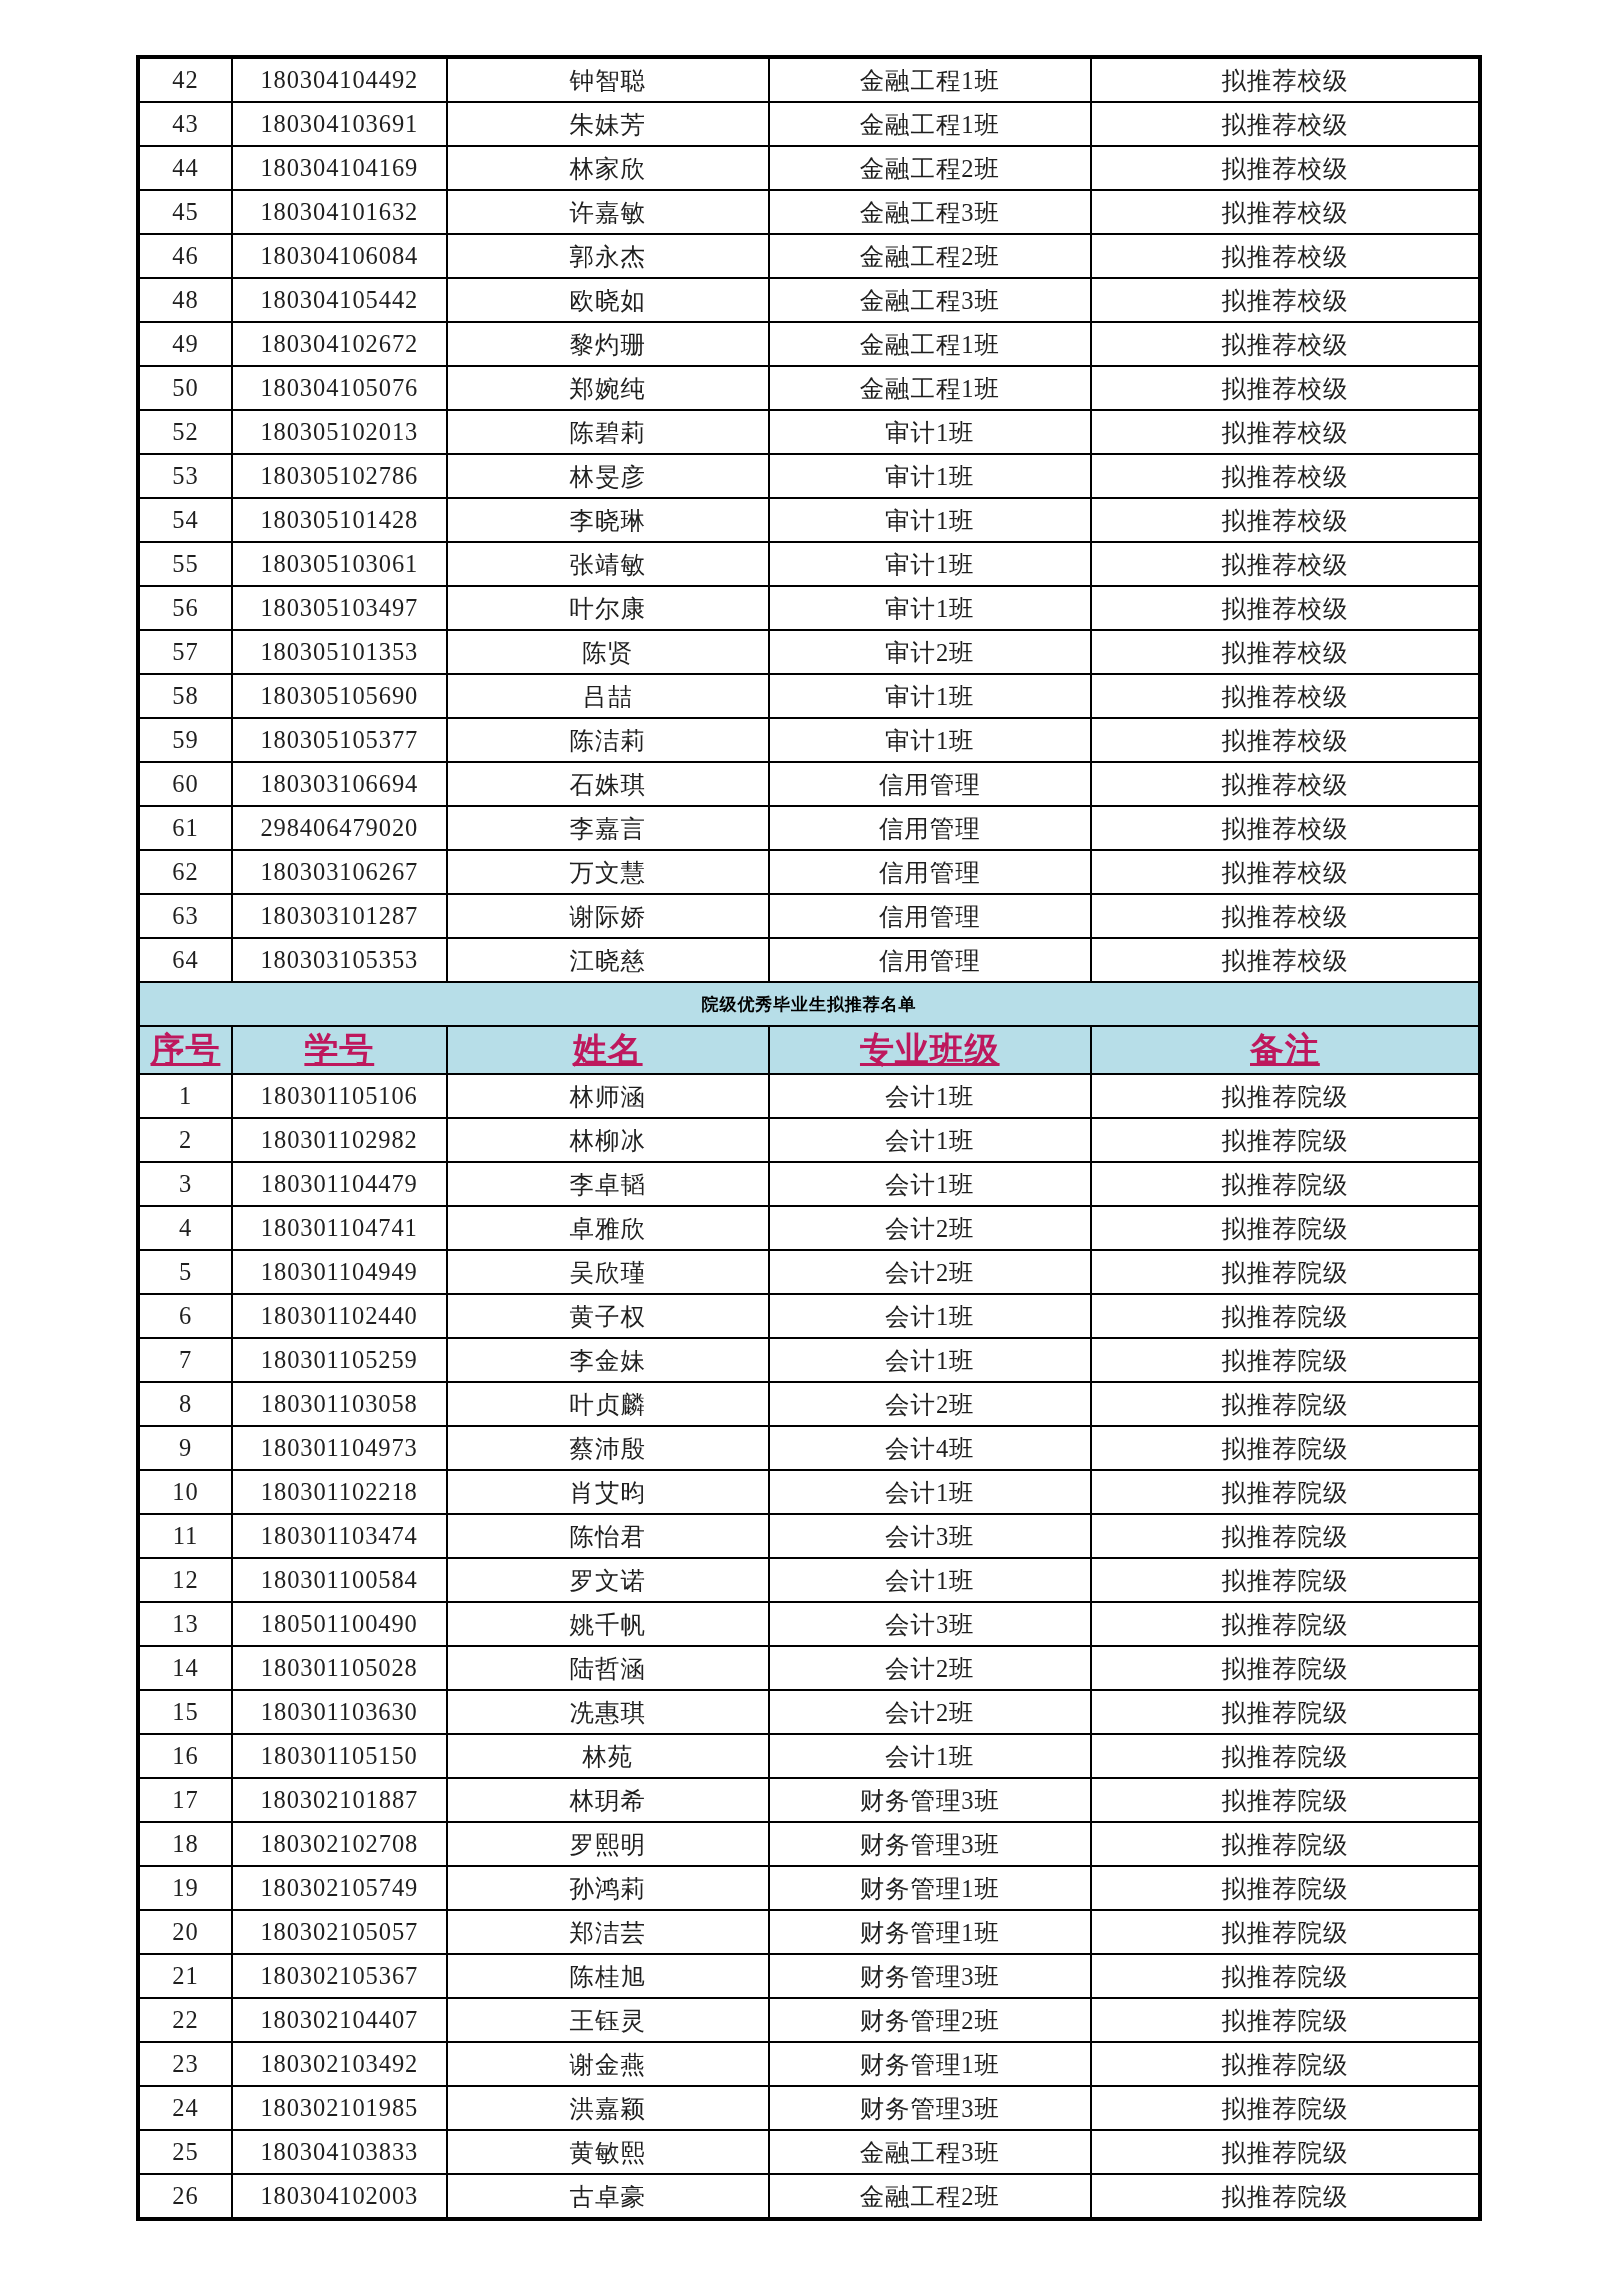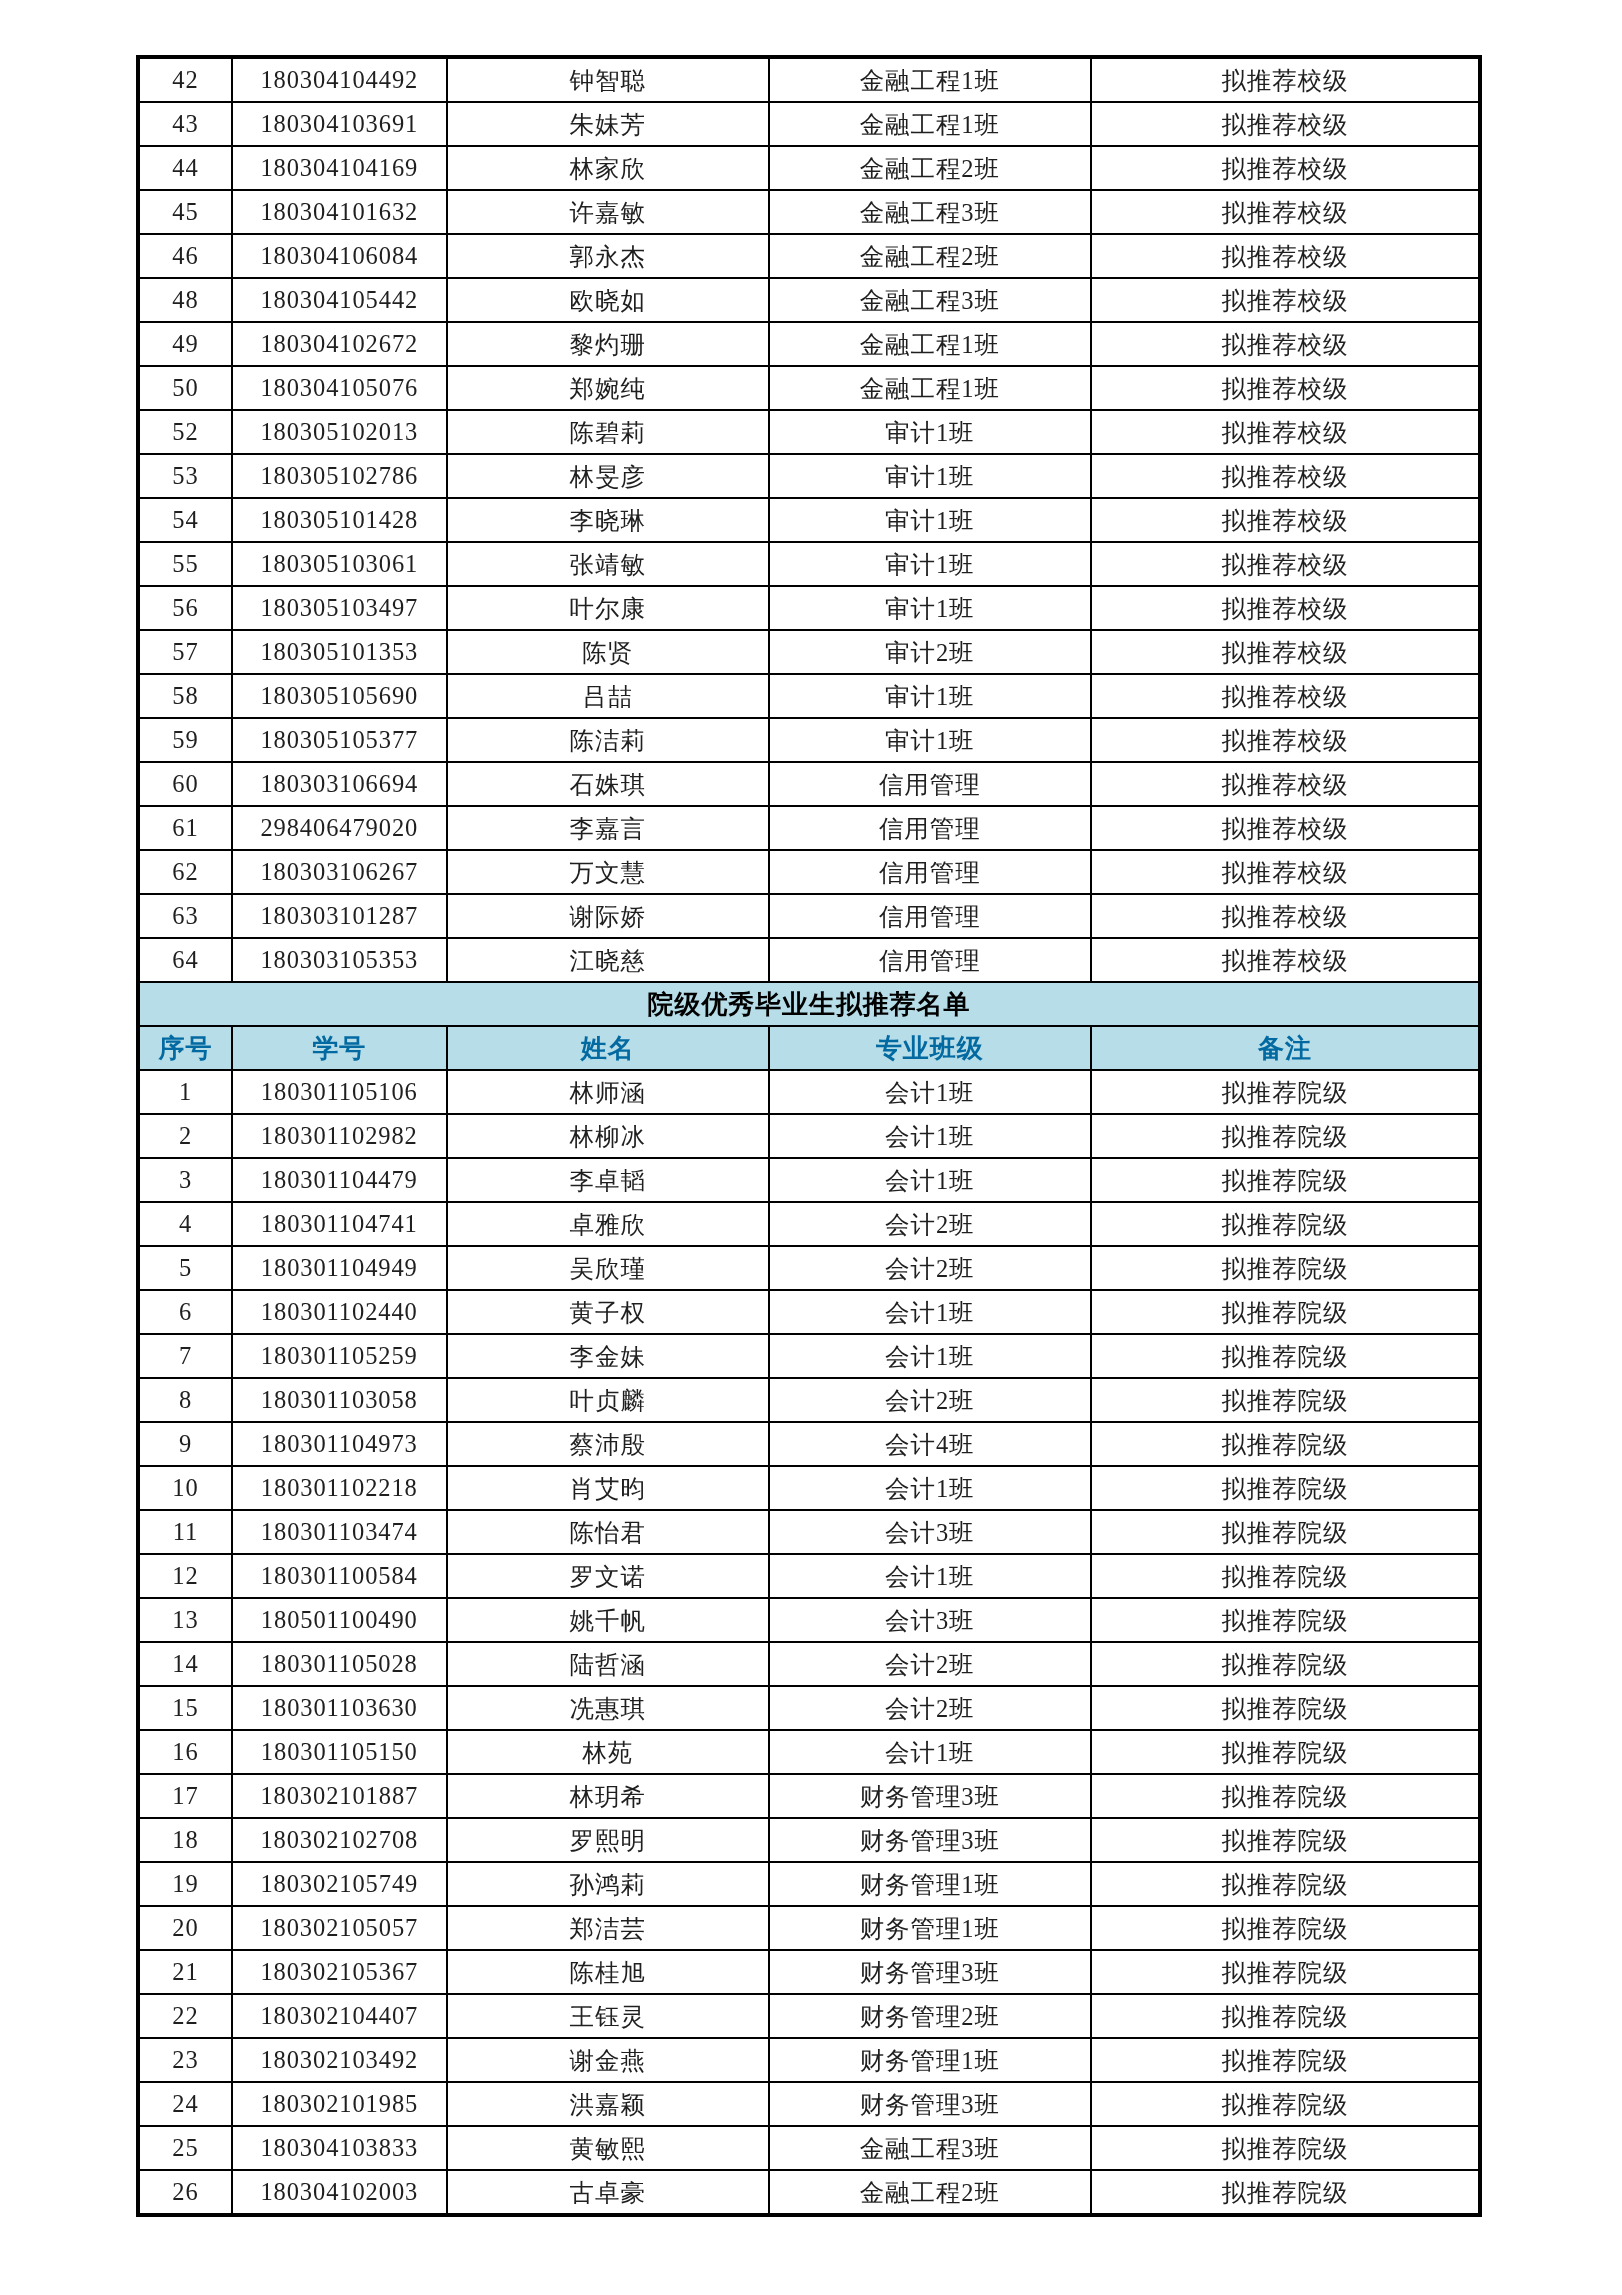--- a/index.html
+++ b/index.html
@@ -37,31 +37,32 @@
     font-family: "Liberation Serif", "DejaVu Serif", serif;
     font-size: 24.5px;
     color: #1f1f1f;
     font-weight: normal;
     letter-spacing: 0.9px;
   }
   table.roster tr.title-row td {
     background: #b7dee8;
     font-family: "Liberation Sans", "DejaVu Sans", sans-serif;
     font-weight: bold;
-    font-size: 26px;
+    font-size: 17px;
     color: #000000;
     letter-spacing: 0.9px;
   }
   table.roster tr.header-row th {
     background: #b7dee8;
     font-family: "Liberation Sans", "DejaVu Sans", sans-serif;
     font-weight: bold;
-    font-size: 26px;
-    color: #0369a1;
+    font-size: 34px;
+    color: #be185d;
     letter-spacing: 0.9px;
+    text-decoration: underline;
   }
 </style>
 </head>
 <body>
 
 <div class="page">
   <table class="roster">
     <colgroup>
       <col style="width:7%">
       <col style="width:16%">

